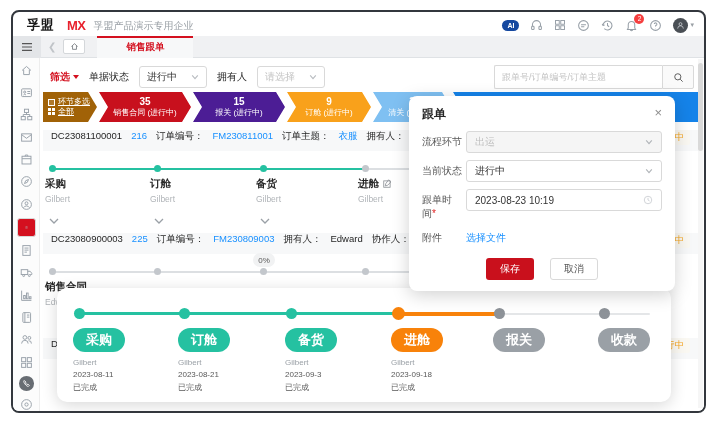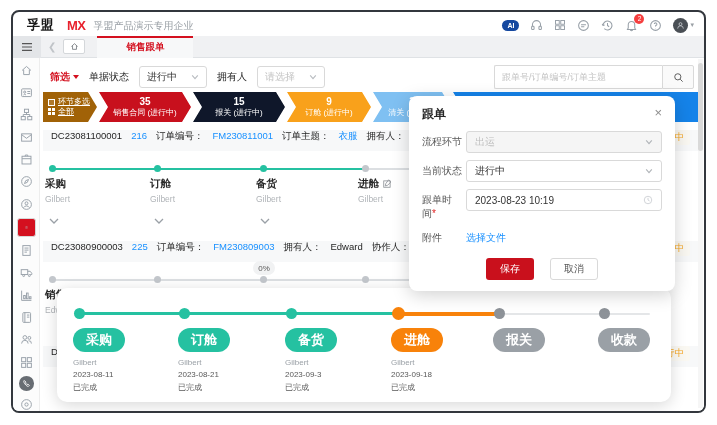--- a/index.html
+++ b/index.html
@@ -378,21 +378,21 @@
           </span>
           <span class="seg0row">
             <span class="grid-glyph"></span>
             <span>全部</span>
           </span>
         </div>
         <div class="seg mid" style="width:92px;background:#c8101d;">
           <span class="c">35</span>
           <span class="l">销售合同 (进行中)</span>
         </div>
-        <div class="seg mid" style="width:92px;background:#0f172a;">
+        <div class="seg mid" style="width:92px;background:#4c1d95;">
           <span class="c">15</span>
           <span class="l">报关 (进行中)</span>
         </div>
         <div class="seg mid" style="width:84px;background:#f9a11b;">
           <span class="c">9</span>
           <span class="l">订舱 (进行中)</span>
         </div>
         <div class="seg mid" style="width:78px;background:#7fc0f2;">
           <span class="c">3</span>
           <span class="l">清关 (未完成)</span>
@@ -462,21 +462,21 @@
           <span class="expander" style="left:111px;">
             <svg width="10" height="7" viewBox="0 0 10 7">
                 <path d="M1 1l4 4 4-4"></path>
               </svg></span>
           <span class="expander" style="left:217px;">
             <svg width="10" height="7" viewBox="0 0 10 7">
                 <path d="M1 1l4 4 4-4"></path>
               </svg></span>
         </div>
 
-        <div class="ostrip" style="margin-top:14px;">
+        <div class="ostrip" style="margin-top:6px;">
           <span>DC23080900003</span>
           <span class="num">225</span>
           <span>订单编号：</span>
           <span class="lk">FM230809003</span>
           <span>拥有人：</span>
           <span>Edward</span>
           <span>协作人：</span>
           <span>Edward</span>
           <span class="badge">进行中</span>
         </div>

